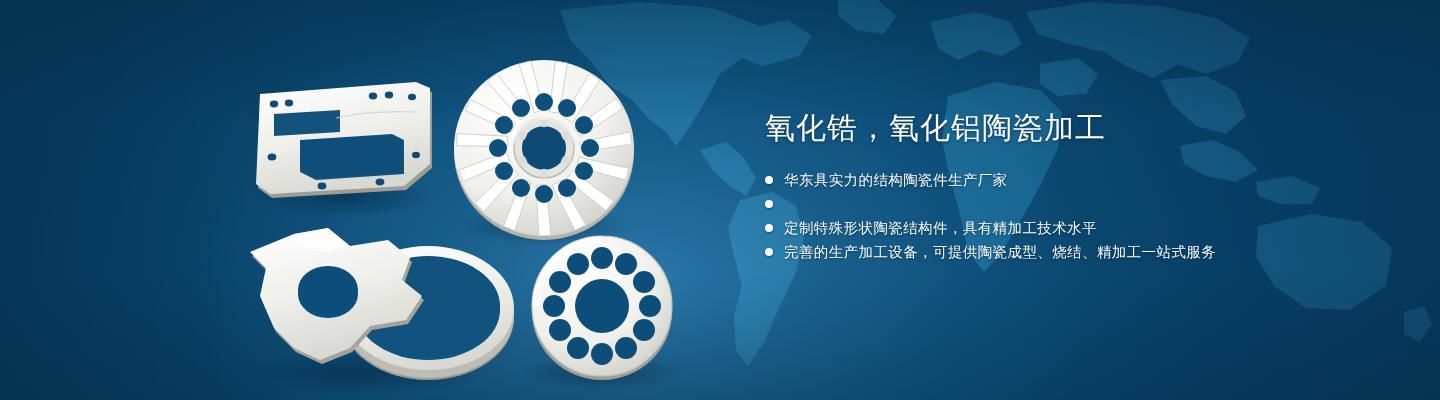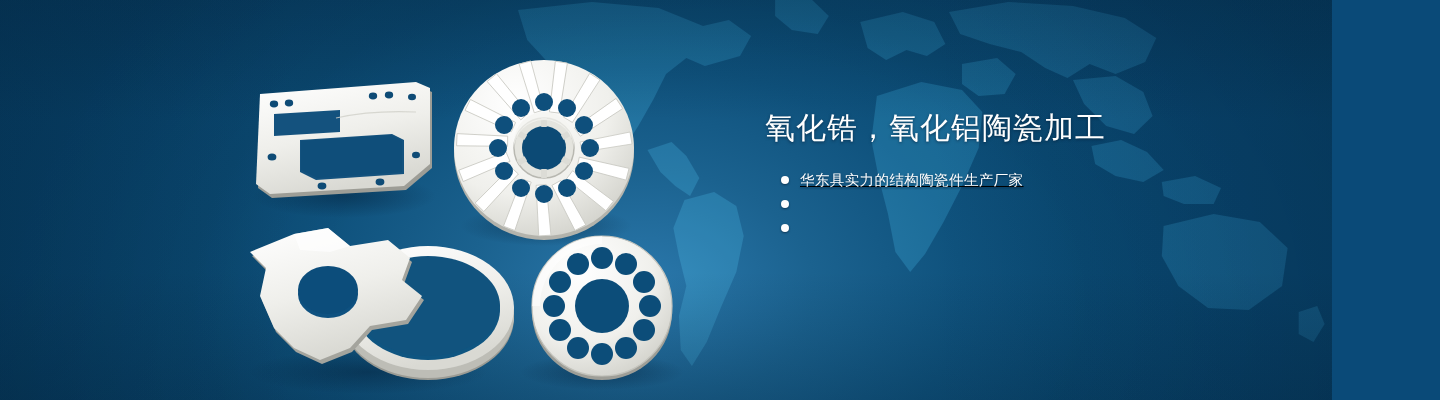--- a/index.html
+++ b/index.html
@@ -2,21 +2,21 @@
 <html><head>
 <meta charset="utf-8">
 <style>
   html,body{margin:0;padding:0;}
   body{
     width:1440px;height:400px;overflow:hidden;
     font-family:"DejaVu Sans","Liberation Sans",sans-serif;
     background:#0a4a78;
   }
   .banner{
-    position:relative;width:1332px;height:400px;overflow:hidden;
+    position:relative;width:1440px;height:400px;overflow:hidden;
     background:#084570;
   }
   
   .bg-base{
     position:absolute;inset:0;
     background:
       radial-gradient(ellipse 620px 430px at 640px 290px, #2b79ad 0%, #1b628f 28%, #0f527d 52%, #0a4972 72%, #084570 100%);
   }
   .bg-vignette{
     position:absolute;inset:0;
@@ -44,23 +44,22 @@
   .headline{
     color:#ffffff;
     font-size:30px;
     line-height:40px;
     letter-spacing:1px;
     font-weight:400;
     text-shadow:0 1px 3px rgba(0,18,38,0.55);
     white-space:nowrap;
   }
   .bullets{
-    list-style:none;margin:16px;padding:0;
+    list-style:none;margin:0;padding:0;
     margin-top:20px;
-    text-decoration:underline;
   }
   .bullet{
     display:flex;align-items:center;
     height:23px;
     margin-bottom:1px;
   }
   .dot{
     width:8px;height:8px;border-radius:50%;
     background:#ffffff;
     flex:0 0 auto;
@@ -292,17 +291,22 @@
     <ul class="bullets">
       <li class="bullet">
         <span class="dot"></span>
         <span class="btext">华东具实力的结构陶瓷件生产厂家</span>
       </li>
       <li class="bullet">
         <span class="dot"></span>
       </li>
       <li class="bullet">
         <span class="dot"></span>
+        <span class="btext">定制特殊形状陶瓷结构件，具有精加工技术水平</span>
+      </li>
+      <li class="bullet">
+        <span class="dot"></span>
+        <span class="btext">完善的生产加工设备，可提供陶瓷成型、烧结、精加工一站式服务</span>
       </li>
     </ul>
   </div>
 
 </div>
 
 </body></html>

